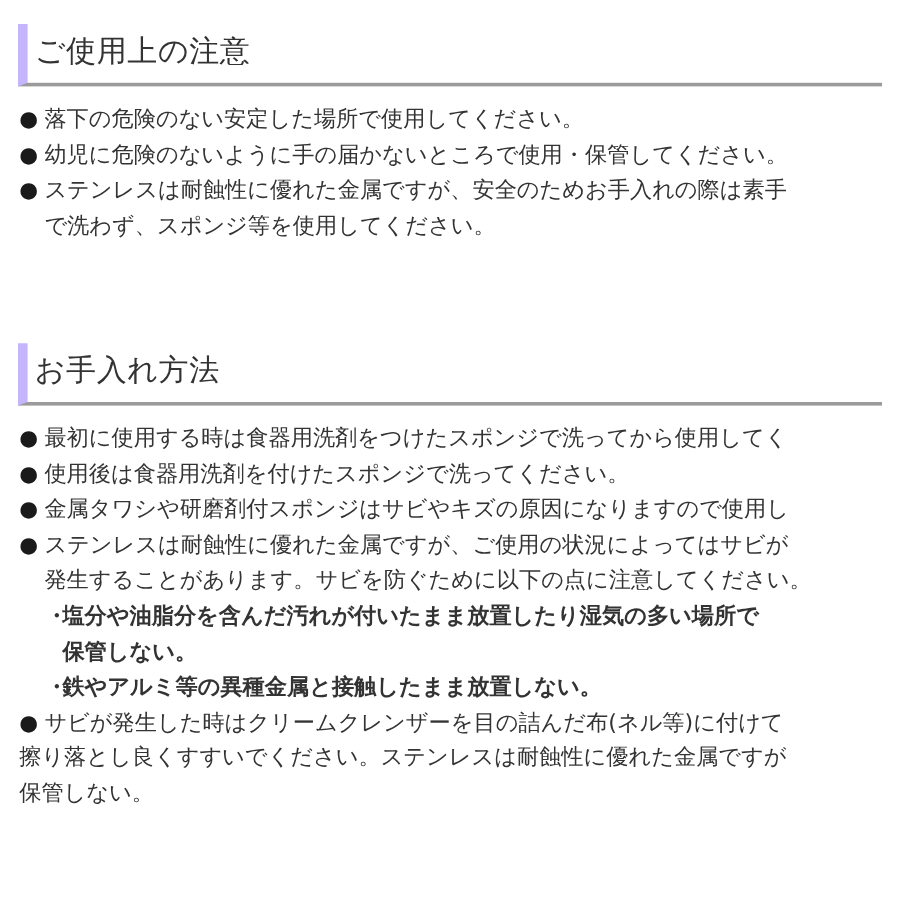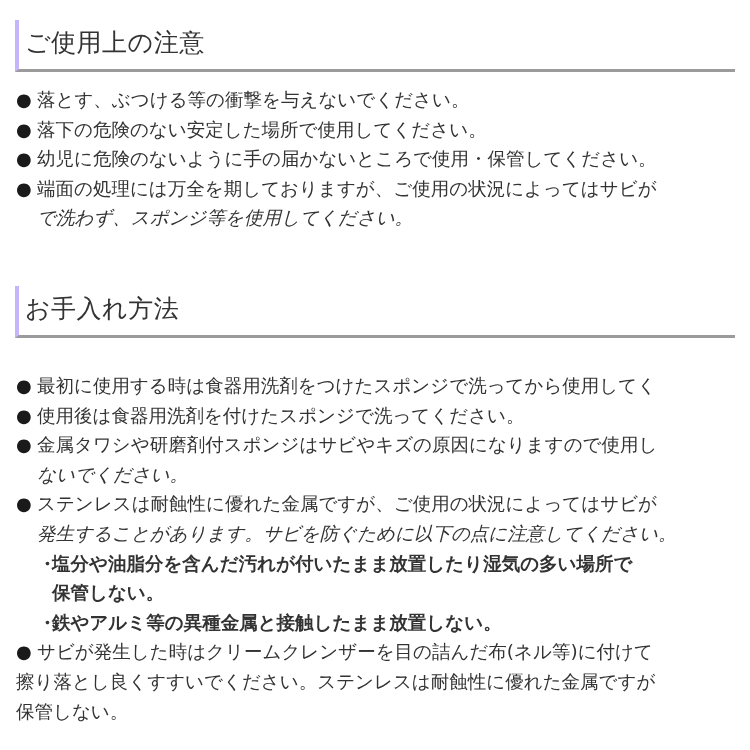--- a/index.html
+++ b/index.html
@@ -14,21 +14,21 @@
     position: relative;
     font-family: "DejaVu Sans", "Liberation Sans", sans-serif;
     color: #333333;
   }
   .section-header {
     position: absolute;
     left: 15px;
     width: 720px;
     height: 52px;
     box-sizing: border-box;
-    border-left: 4px solid #c4b5fd;
+    border-left: 8px solid #c4b5fd;
     border-bottom: 3px solid #9b9b9b;
   }
   .section-title {
     position: absolute;
     left: 6px;
     top: 6px;
     font-size: 25px;
     line-height: 34px;
     color: #333333;
     white-space: nowrap;
@@ -49,54 +49,52 @@
     font-size: 18.5px;
     white-space: nowrap;
     color: #333333;
   }
   .bullet {
     display: inline-block;
     width: 21px;
     color: #1a1a1a;
     font-size: 18px;
   }
-  .indent-1 { padding-left: 21px; font-style: italic; }
+  .indent-1 { padding-left: 21px; }
   .indent-sub { padding-left: 36px; font-weight: bold; }
   .sub-marker {
     display: inline-block;
     width: 0;
     position: relative;
     left: -14px;
   }
   .no-indent { padding-left: 0; }
 </style>
 </head>
 <body>
 
 <div class="section-header" style="top:20px;">
   <span class="section-title">ご使用上の注意</span>
 </div>
 
 <ul class="list" style="top:85px;">
-  <li class="line"><span class="bullet">●</span><span>落とす、ぶつける等の衝撃を与えないでください。</span></li>
   <li class="line"><span class="bullet">●</span><span>落下の危険のない安定した場所で使用してください。</span></li>
   <li class="line"><span class="bullet">●</span><span>幼児に危険のないように手の届かないところで使用・保管してください。</span></li>
-  <li class="line"><span class="bullet">●</span><span>端面の処理には万全を期しておりますが、ご使用の状況によってはサビが</span></li>
+  <li class="line"><span class="bullet">●</span><span>ステンレスは耐蝕性に優れた金属ですが、安全のためお手入れの際は素手</span></li>
   <li class="line indent-1"><span>で洗わず、スポンジ等を使用してください。</span></li>
 </ul>
 
 <div class="section-header" style="top:286px;">
   <span class="section-title">お手入れ方法</span>
 </div>
 
-<ul class="list" style="top:351px;margin-top:20px;">
+<ul class="list" style="top:351px;">
   <li class="line"><span class="bullet">●</span><span>最初に使用する時は食器用洗剤をつけたスポンジで洗ってから使用してく</span></li>
   <li class="line"><span class="bullet">●</span><span>使用後は食器用洗剤を付けたスポンジで洗ってください。</span></li>
   <li class="line"><span class="bullet">●</span><span>金属タワシや研磨剤付スポンジはサビやキズの原因になりますので使用し</span></li>
-  <li class="line indent-1"><span>ないでください。</span></li>
   <li class="line"><span class="bullet">●</span><span>ステンレスは耐蝕性に優れた金属ですが、ご使用の状況によってはサビが</span></li>
   <li class="line indent-1"><span>発生することがあります。サビを防ぐために以下の点に注意してください。</span></li>
   <li class="line indent-sub"><span class="sub-marker">・</span><span>塩分や油脂分を含んだ汚れが付いたまま放置したり湿気の多い場所で</span></li>
   <li class="line indent-sub"><span>保管しない。</span></li>
   <li class="line indent-sub"><span class="sub-marker">・</span><span>鉄やアルミ等の異種金属と接触したまま放置しない。</span></li>
   <li class="line"><span class="bullet">●</span><span>サビが発生した時はクリームクレンザーを目の詰んだ布(ネル等)に付けて</span></li>
   <li class="line no-indent"><span>擦り落とし良くすすいでください。ステンレスは耐蝕性に優れた金属ですが</span></li>
   <li class="line no-indent"><span>保管しない。</span></li>
 </ul>
 

